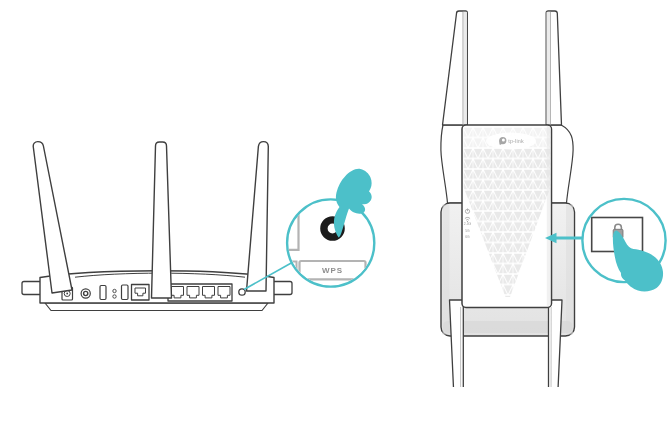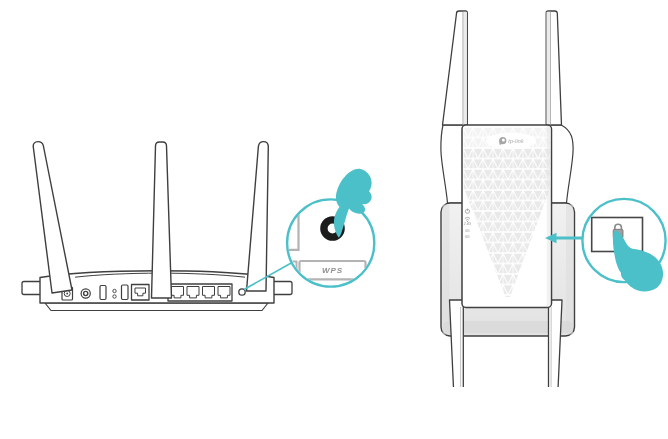--- a/index.html
+++ b/index.html
@@ -1,17 +1,17 @@
 <!DOCTYPE html>
 <html><head>
 <meta charset="utf-8">
 <style>
   html,body{margin:0;padding:0;background:#ffffff;}
   .stage{position:relative;width:668px;height:387px;background:#ffffff;overflow:hidden;
-         font-family:"Liberation Sans",sans-serif;font-style:italic;}
+         font-family:"Liberation Sans",sans-serif;}
   svg{display:block;}
   svg text{font-family:"Liberation Sans",sans-serif;}
   .wps-label{font-size:8px;letter-spacing:1px;fill:#8f8f8f;font-weight:bold;}
   .led-label{font-size:3.4px;fill:#9a9a9a;}
   .brand-label{font-size:5.4px;fill:#a6a6a6;letter-spacing:.2px;}
 </style>
 </head>
 <body>
 
 <div class="stage">

